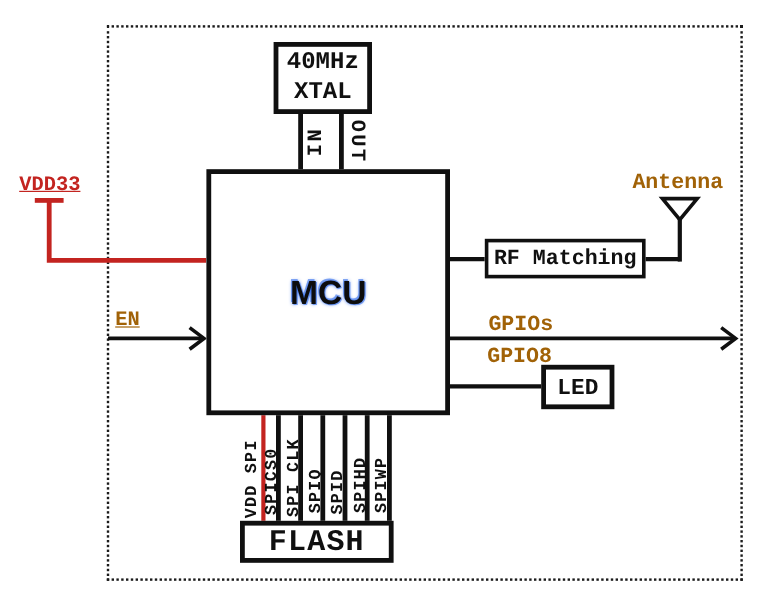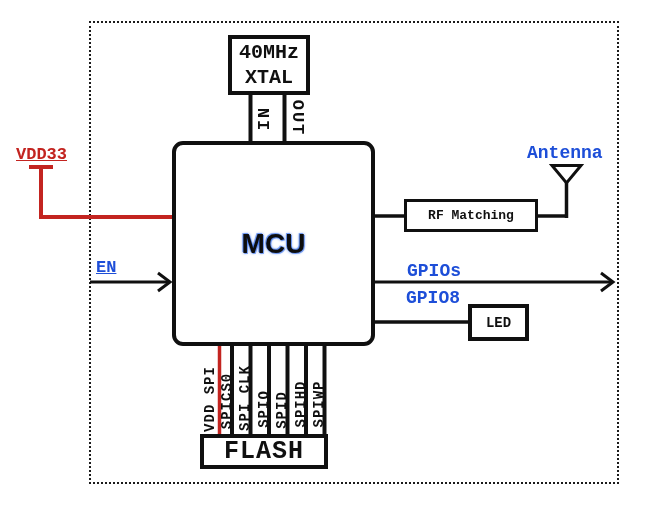--- a/index.html
+++ b/index.html
@@ -15,31 +15,31 @@
     position:absolute;left:89px;top:21px;width:526px;height:459px;
     border:2px dotted #1b1b1b;
   }
   .block{
     position:absolute;background:#fff;border:4px solid #101010;
     display:flex;align-items:center;justify-content:center;
     text-align:center;color:#101010;font-weight:bold;
     box-sizing:border-box;
   }
   .block.xtal{left:228px;top:35px;width:82px;height:60px;font-size:20px;line-height:25px;}
-  .block.mcu{left:172px;top:141px;width:203px;height:205px;border-radius:11px;}
-  .block.rf{left:404px;top:199px;width:134px;height:33px;border-width:3px;font-size:13px;}
-  .block.led{left:468px;top:304px;width:61px;height:37px;font-size:14px;}
+  .block.mcu{left:172px;top:141px;width:203px;height:205px;}
+  .block.rf{left:404px;top:199px;width:134px;height:33px;border-width:3px;font-size:18px;}
+  .block.led{left:451px;top:304px;width:61px;height:37px;font-size:19px;}
   .block.flash{left:200px;top:434px;width:128px;height:35px;font-size:25px;letter-spacing:1px;}
   .mcu-text{
     font-family:"Liberation Sans", sans-serif;
     font-weight:bold;font-size:28px;color:#0d0d0d;
     text-shadow:0 0 3px rgba(45,105,235,.95), 1px 1px 0 rgba(45,105,235,.55), -1px -1px 0 rgba(45,105,235,.55);
   }
   .label{
-    position:absolute;font-weight:bold;color:#1d4ed8;
+    position:absolute;font-weight:bold;color:#a16207;
     line-height:1;white-space:nowrap;
   }
   .red{color:#c32420;}
   .vlabel{
     position:absolute;font-weight:bold;color:#101010;
     line-height:1;white-space:nowrap;
     transform:translate(-50%,-50%) rotate(-90deg);
   }
   .vlabel.cw{transform:translate(-50%,-50%) rotate(90deg);}
   .pinlabel{font-size:14px;letter-spacing:1px;}

